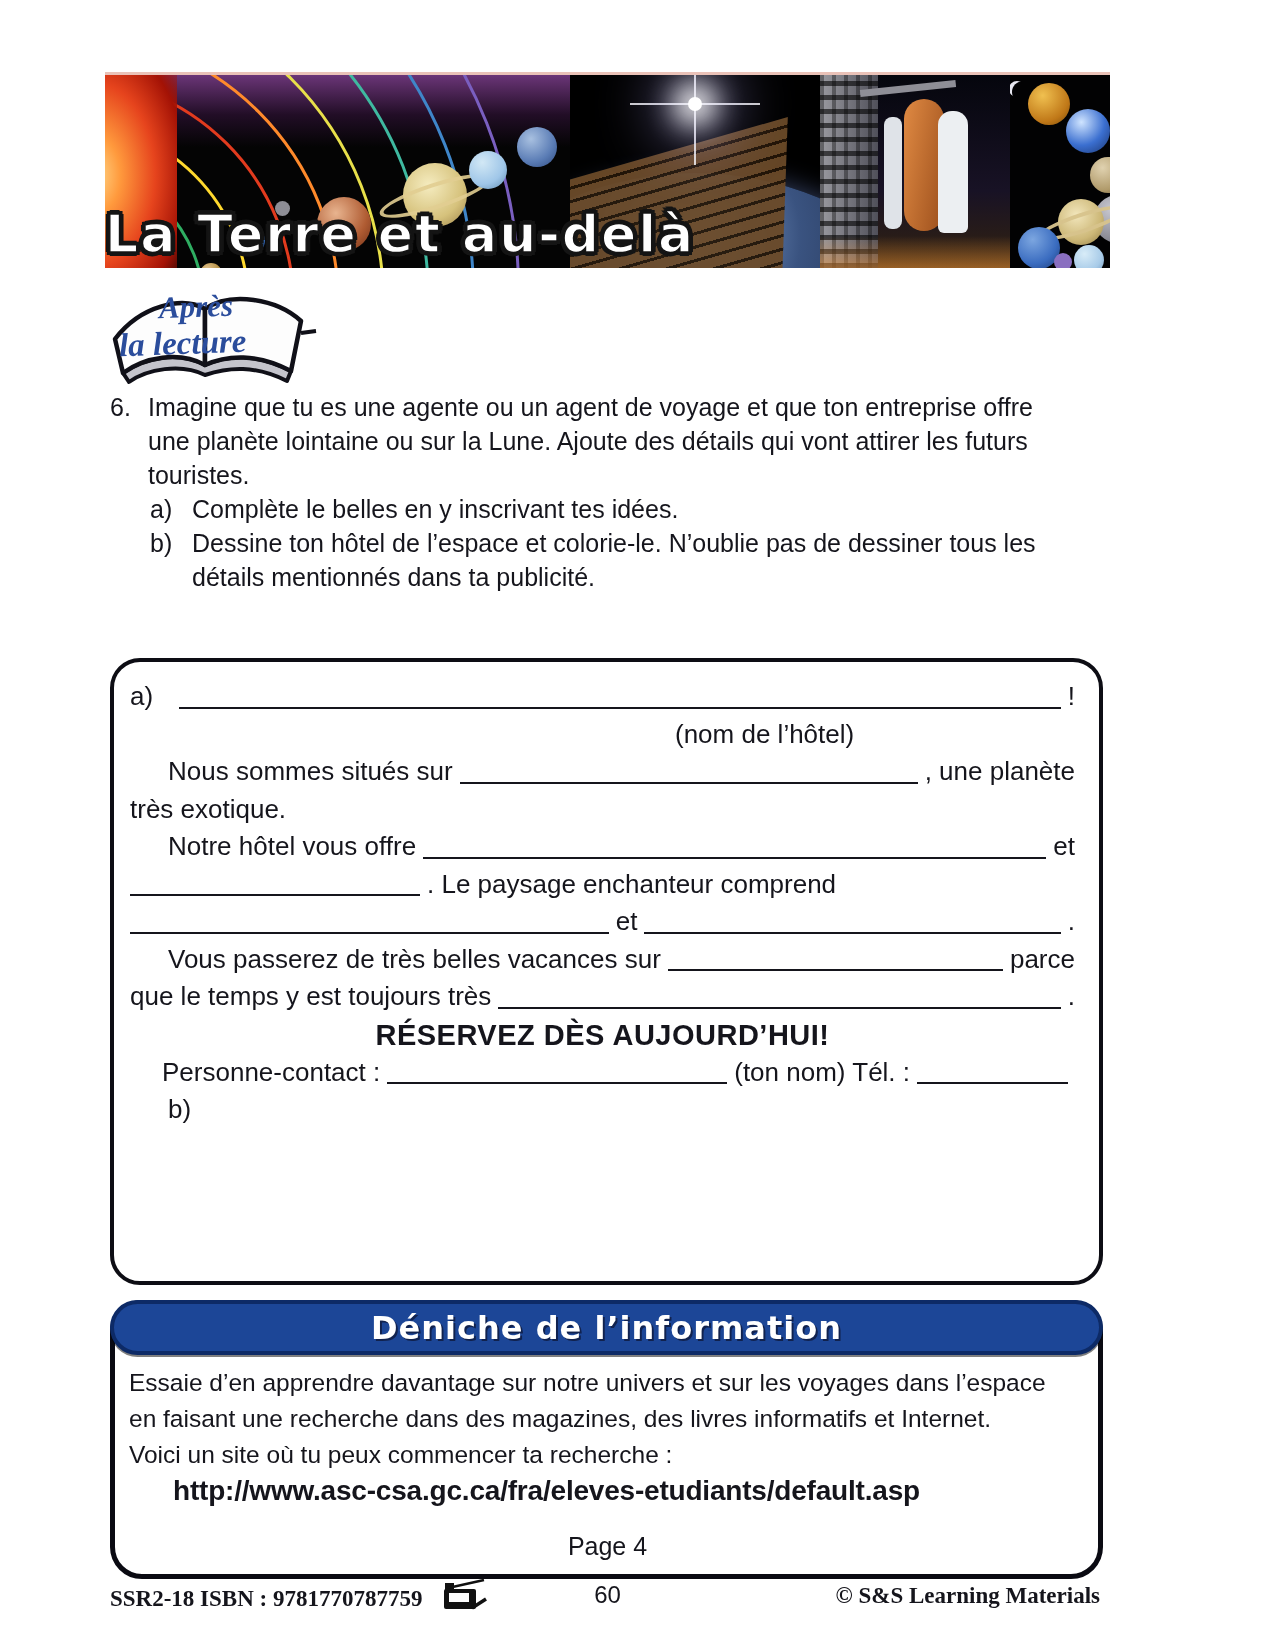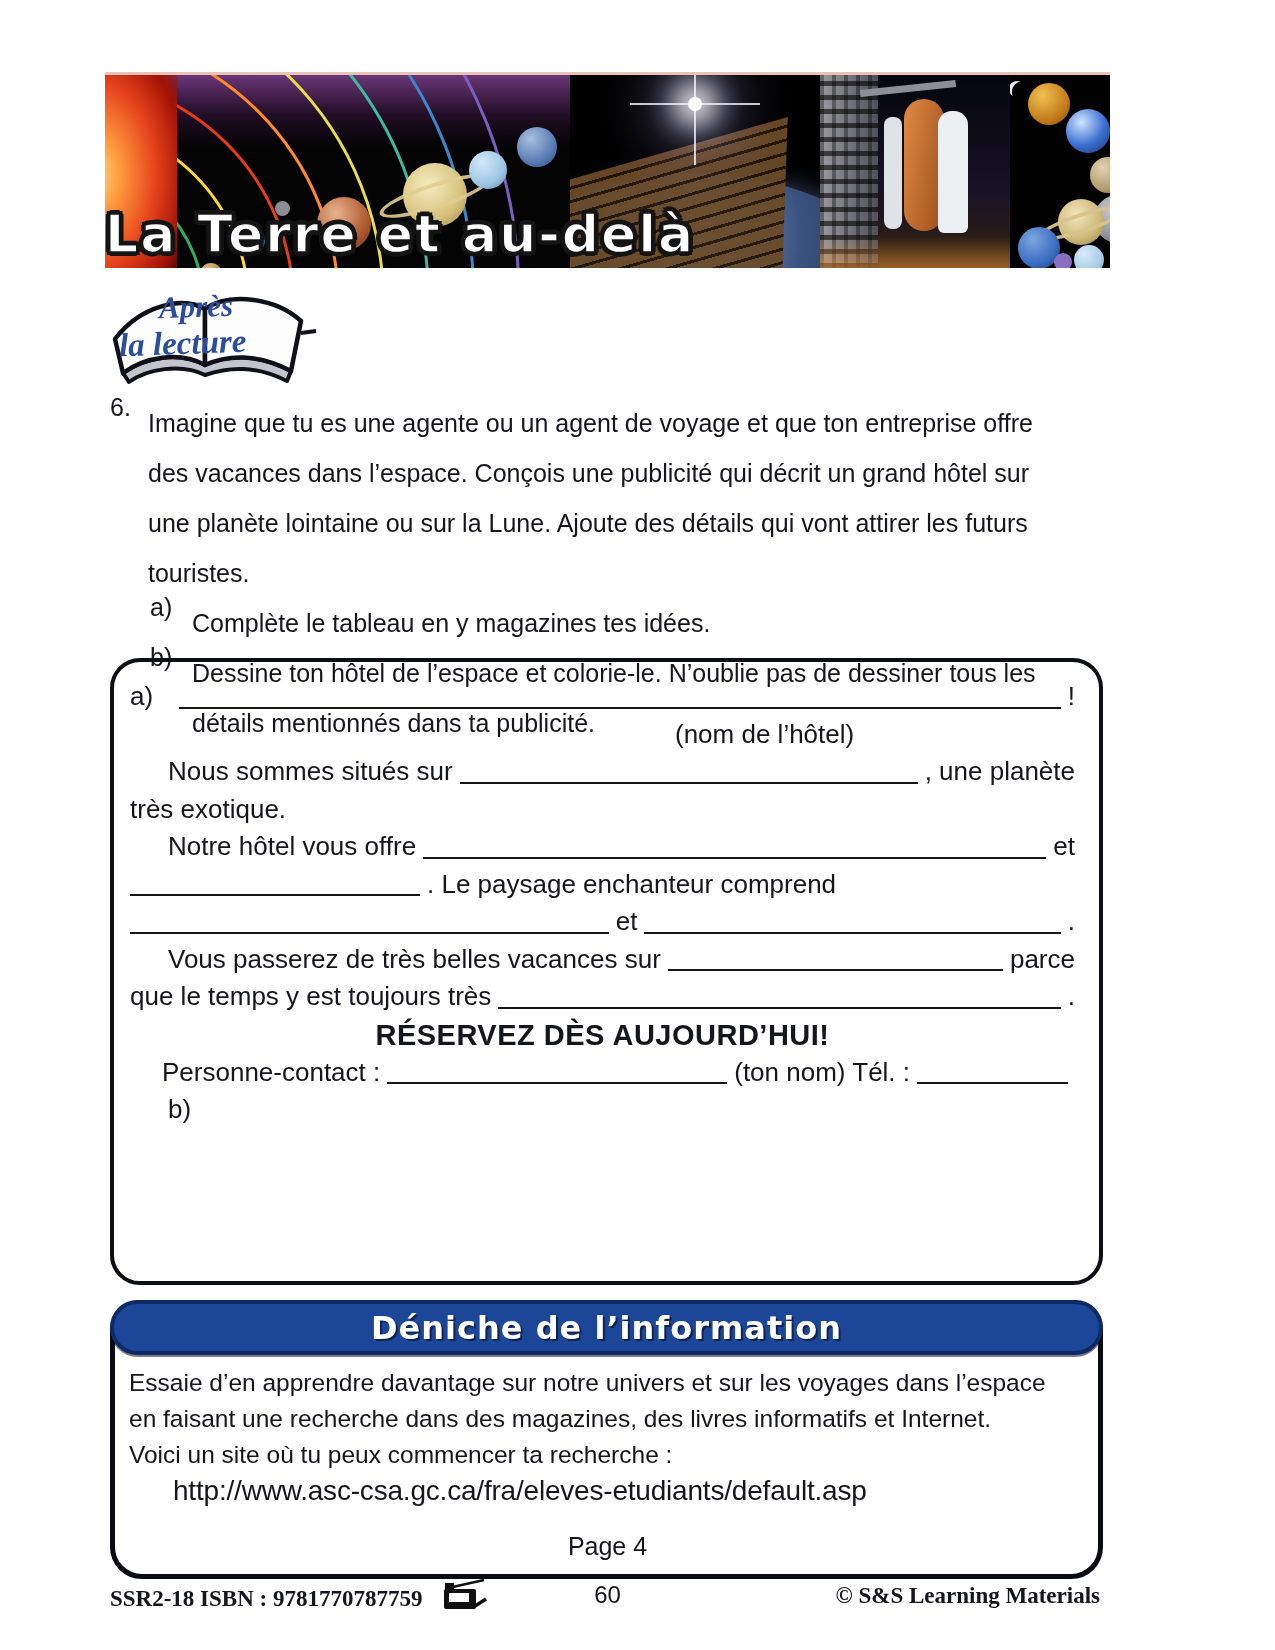--- a/index.html
+++ b/index.html
@@ -38,42 +38,42 @@
   #logo { position:absolute; left:103px; top:281px; width:214px; height:106px; }
   #logo svg { position:absolute; left:0; top:0; }
   .logo-text { position:absolute; font-family:"Liberation Serif", serif; font-style:italic; font-weight:bold; color:#2b4d9c; white-space:nowrap; }
   #logo-l1 { left:56px; top:8px; font-size:31px; transform:rotate(-2deg); }
   #logo-l2 { left:16px; top:44px; font-size:33px; transform:rotate(-2deg); }
 
   
   #question { position:absolute; left:110px; top:390px; width:1005px; font-size:25px; line-height:34px; }
   .q-main { display:flex; }
   .q-num { width:38px; flex:none; }
-  .q-line, .q-text { white-space:nowrap;margin-top:16px; }
+  .q-line, .q-text { white-space:nowrap; }
   .q-sub { display:flex; padding-left:40px; }
   .q-sub .q-lab { width:42px; flex:none; }
 
   
   #form-box { position:absolute; left:110px; top:658px; width:993px; height:627px; border:4px solid #0d0d14; border-radius:30px; padding:16px 24px 0 16px; font-size:26px; }
   .fl { display:flex; align-items:flex-end; line-height:37.5px; }
   .fl span { white-space:nowrap; }
   .blank { display:inline-block; height:4px; border-bottom:2.5px solid #15151c; margin:0 7px 7px 7px; }
   .grow { flex:1; }
   .ind { padding-left:38px; }
   .caption-row { line-height:37.5px; padding-left:545px; }
   .reserve-row { text-align:center; font-weight:bold; font-size:29px; line-height:38px; letter-spacing:.5px; }
   #drawing-area { height:150px; }
 
   
   #info-box { position:absolute; left:110px; top:1300px; width:993px; height:279px; border:5px solid #0a0a12; border-radius:32px; }
   #info-bar { position:absolute; left:-5px; top:-5px; width:993px; height:55px; background:#1c4697; border:4px solid #0d2a66; border-radius:30px; box-shadow:0 2px 0 rgba(0,0,0,.5); display:flex; align-items:center; justify-content:center; }
   #info-bar-title { font-family:"DejaVu Sans", sans-serif; font-weight:bold; font-size:32px; color:#ffffff; letter-spacing:1px; text-shadow:2px 2px 0 rgba(10,10,30,.6); }
   #info-body { position:absolute; left:0; top:52px; right:0; padding:8px 14px 0 14px; font-size:24.5px; line-height:36px; }
   .info-line { white-space:nowrap; }
-  #info-url { font-weight:normal; font-size:28px; margin-left:44px; white-space:nowrap; letter-spacing:-0.2px; }
+  #info-url { font-weight:bold; font-size:28px; margin-left:44px; white-space:nowrap; letter-spacing:-0.2px; }
 
   
   #page-label { position:absolute; left:110px; top:1532px; width:995px; text-align:center; font-size:25px; }
   #footer-row { position:absolute; left:110px; top:1575px; width:995px; height:46px; }
   #footer-left { position:absolute; left:0; top:8px; display:flex; align-items:center; font-family:"Liberation Serif", serif; font-weight:bold; font-size:23px; }
   #copier-icon { margin-left:20px; margin-top:-8px; }
   #footer-num { position:absolute; left:0; right:0; top:6px; text-align:center; font-size:24px; }
   #footer-right { position:absolute; right:5px; top:8px; font-family:"Liberation Serif", serif; font-weight:bold; font-size:23px; }
 </style>
 </head>
@@ -144,26 +144,25 @@
   </svg>
   <div class="logo-text" id="logo-l1">Après</div>
   <div class="logo-text" id="logo-l2">la lecture</div>
 </div>
 
 <div id="question">
   <div class="q-main">
     <div class="q-num">6.</div>
     <div>
       <div class="q-line">Imagine que tu es une agente ou un agent de voyage et que ton entreprise offre</div>
-      <div class="q-line">des vacances dans l’espace. Conçois une publicité qui décrit un grand hôtel sur</div>
       <div class="q-line">une planète lointaine ou sur la Lune. Ajoute des détails qui vont attirer les futurs</div>
       <div class="q-line">touristes.</div>
       <div class="q-sub" style="padding-left:2px;">
         <div class="q-lab">a)</div>
-        <div class="q-text">Complète le tableau en y magazines tes idées.</div>
+        <div class="q-text">Complète le belles en y inscrivant tes idées.</div>
       </div>
       <div class="q-sub" style="padding-left:2px;">
         <div class="q-lab">b)</div>
         <div>
           <div class="q-line">Dessine ton hôtel de l’espace et colorie-le. N’oublie pas de dessiner tous les</div>
           <div class="q-line">détails mentionnés dans ta publicité.</div>
         </div>
       </div>
     </div>
   </div>

